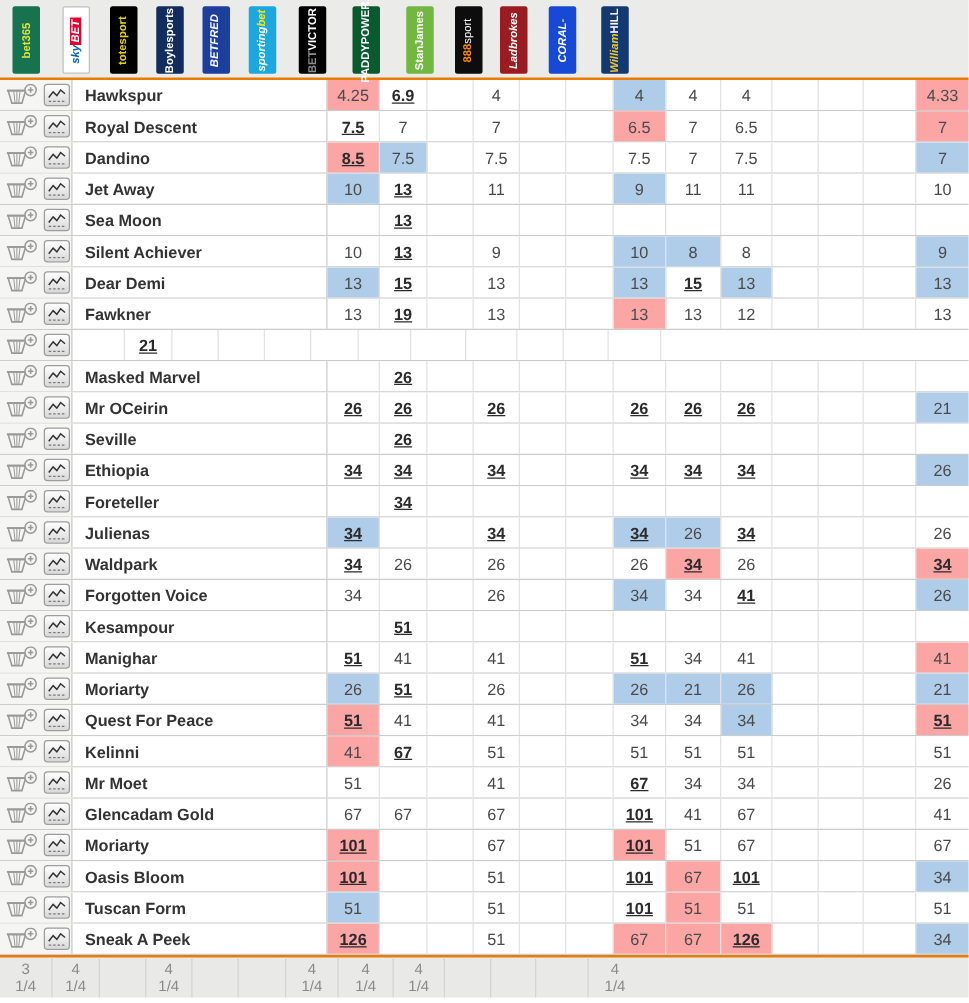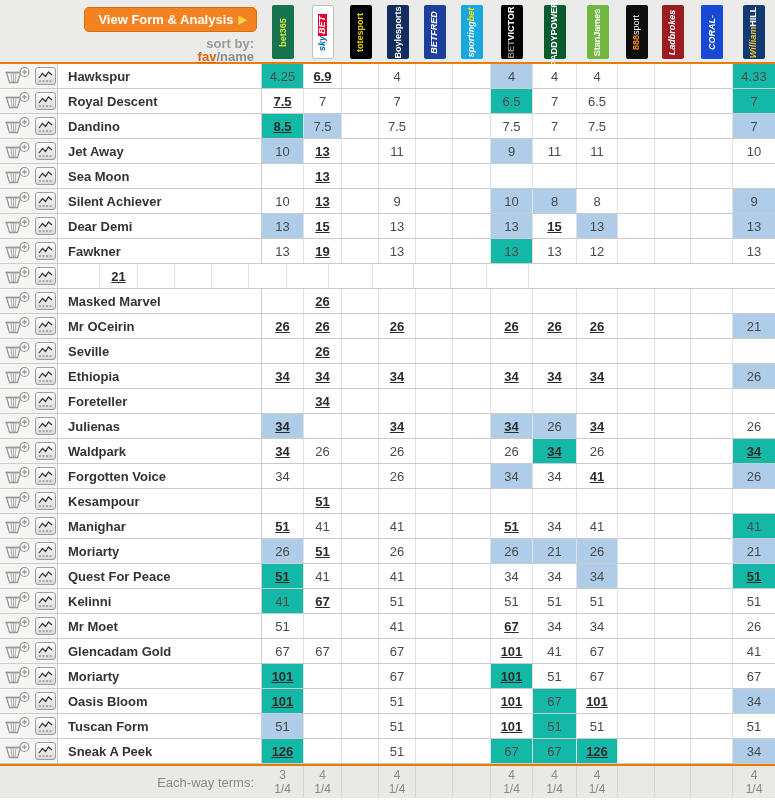--- a/index.html
+++ b/index.html
@@ -62,21 +62,21 @@
   .hname {
     width: 204px; flex: none; border-right: 1px solid #ccc;
     display: flex; align-items: center; padding-left: 10px;
     font-size: 13px; font-weight: bold; color: #333;
   }
   .cell {
     flex: none; border-right: 1px solid #e2e2e2;
     display: flex; align-items: center; justify-content: center;
     font-size: 13px; color: #4a4a4a;
   }
-  .cell.p { background: #14b8a6; }
+  .cell.p { background: #fca5a5; }
   .cell.b { background: #afcde9; }
   .cell.lnk { font-weight: bold; text-decoration: underline; color: #2b2b2b; cursor: pointer; }
   .cell:last-child { border-right: none; }
 
   
   .eachway {
     display: flex; height: 34px;
     border-top: 2px solid #e87c04; background: #e9e9e7;
   }
   .ew-label {
@@ -89,32 +89,20 @@
     display: flex; flex-direction: column; align-items: center; justify-content: center;
     font-size: 12px; color: #8a8a8a; line-height: 14px;
   }
   .ew-cell:last-child { border-right: none; }
 </style>
 </head>
 <body>
 
 <div class="app">
   <div class="header">
-    <div class="header-left">
-      <button class="view-form-btn">
-        <span>View Form &amp; Analysis</span>
-        <span class="arr">▶</span>
-      </button>
-      <div class="sortby">
-        <div>sort by:</div>
-        <div>
-          <a class="fav">fav</a><span class="nm">/</span><span class="nm">name</span>
-        </div>
-      </div>
-    </div>
     <div class="logo-cols" id="logoCols">
         <div class="logo-col" style="width: 42px;">
           <div class="logo" style="background: rgb(23, 114, 79);">
             <span class="rot"><span style="color: rgb(220, 232, 52); font-weight: bold;">bet365</span></span>
           </div>
         </div>
         <div class="logo-col" style="width: 38px;">
           <div class="logo" style="background: rgb(255, 255, 255); border: 1px solid rgb(192, 192, 192);">
             <span class="rot"><span style="color: rgb(0, 97, 176); font-weight: bold; font-style: italic;">sky</span><span style="color: rgb(255, 255, 255); font-weight: bold; font-style: italic; background: rgb(228, 0, 43); padding: 0px 2px;">BET</span></span>
           </div>
@@ -1097,21 +1085,20 @@
         <div class="cell p" style="width: 44px;">67</div>
         <div class="cell p lnk" style="width: 41px;">126</div>
         <div class="cell" style="width: 37px;"></div>
         <div class="cell" style="width: 36px;"></div>
         <div class="cell" style="width: 42px;"></div>
         <div class="cell b" style="width: 42px;">34</div>
       </div>
     </div>
 
   <div class="eachway">
-    <div class="ew-label">Each-way terms:</div>
     <div style="display:flex" id="ewCells">
         <div class="ew-cell" style="width: 42px;">
           <div>3</div>
           <div>1/4</div>
         </div>
         <div class="ew-cell" style="width: 38px;">
           <div>4</div>
           <div>1/4</div>
         </div>
         <div class="ew-cell" style="width: 37px;"></div>

